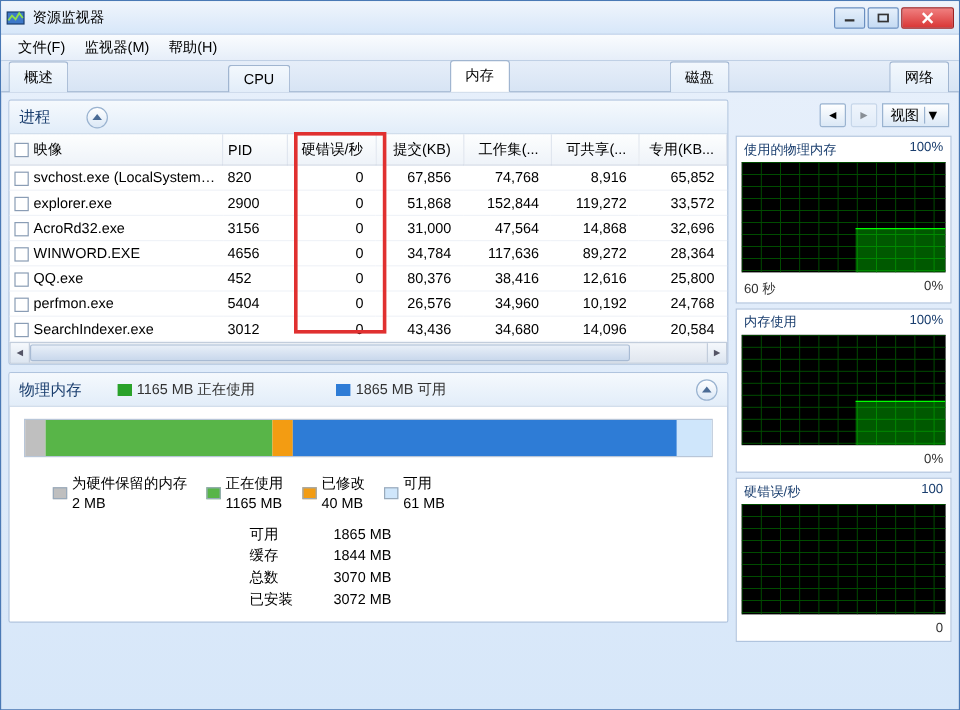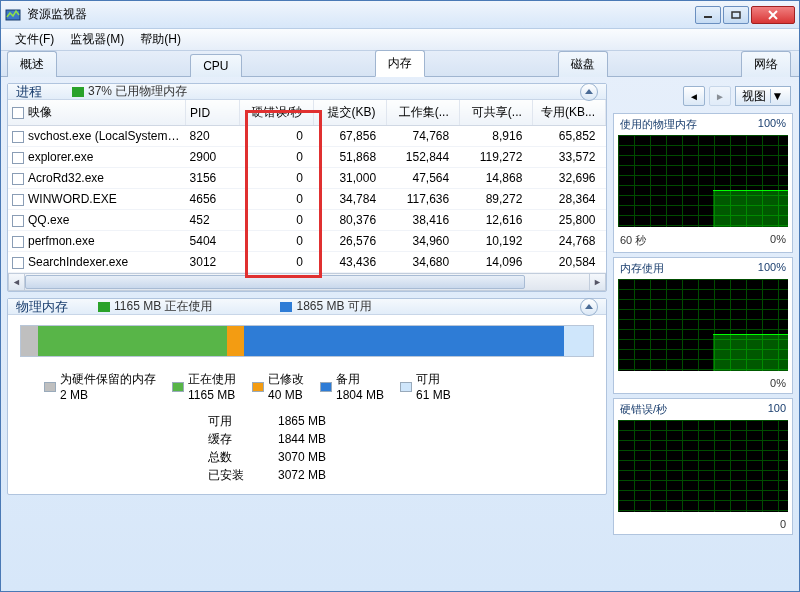--- a/index.html
+++ b/index.html
@@ -13,21 +13,21 @@
 .winbtn.close { background: linear-gradient(#f08080,#d93636); border-color: #a02020; color: #fff; width: 44px; }
 .menubar { height: 22px; background: linear-gradient(#fafcfe,#e6eef9); display: flex; align-items: center; padding: 0 6px; border-bottom: 1px solid #c0d0e5; }
 .menuitem { padding: 2px 8px; cursor: pointer; }
 .tabstrip { height: 26px; display: flex; align-items: flex-end; padding: 0 6px; background: linear-gradient(#e6eef9,#d7e4f4); border-bottom: 1px solid #a0b5d0; justify-content: space-between; }
 .tab { padding: 4px 12px; border: 1px solid #a0b5d0; border-bottom: none; background: linear-gradient(#f3f8fd,#e2edf9); margin-right: 2px; border-radius: 3px 3px 0 0; cursor: pointer; position: relative; top: 1px; }
 .tab.active { background: #fff; border-bottom: 1px solid #fff; }
 .content { display: flex; height: calc(100% - 76px); }
 .leftpane { flex: 1; padding: 6px; overflow: hidden; position: relative; }
 .rightpane { width: 186px; padding: 6px 6px 6px 0; display: flex; flex-direction: column; gap: 4px; }
 .section { background: #fff; border: 1px solid #b0c4de; border-radius: 2px; margin-bottom: 6px; }
-.secthead { height: 16px; background: linear-gradient(#f5f9fd,#e2edf9); border-bottom: 1px solid #c8d6e8; display: flex; align-items: center; padding: 0 8px; }
+.secthead { height: 28px; background: linear-gradient(#f5f9fd,#e2edf9); border-bottom: 1px solid #c8d6e8; display: flex; align-items: center; padding: 0 8px; }
 .secthead .stitle { font-size: 13px; color: #1a3e6e; margin-right: 30px; }
 .secthead .smeta { color: #333; display: flex; align-items: center; gap: 4px; flex: 1; }
 .chip { width: 12px; height: 10px; display: inline-block; }
 .expbtn { width: 18px; height: 18px; border: 1px solid #9ab3d0; border-radius: 50%; background: linear-gradient(#fff,#dbe8f6); display: flex; align-items: center; justify-content: center; cursor: pointer; }
 .expbtn::before { content: ""; width: 0; height: 0; border-left: 4px solid transparent; border-right: 4px solid transparent; border-bottom: 5px solid #4a6b95; }
 .table { width: 100%; border-collapse: collapse; table-layout: fixed; }
 .table th { text-align: left; font-weight: normal; padding: 4px 4px; border-right: 1px solid #e0e6ef; border-bottom: 1px solid #d0d8e4; background: linear-gradient(#fdfefe,#eef3f9); font-size: 12px; white-space: nowrap; overflow: hidden; }
 .table td { padding: 3px 4px; border-bottom: 1px solid #f0f3f8; white-space: nowrap; overflow: hidden; text-overflow: ellipsis; }
 .table td.num { text-align: right; padding-right: 10px; }
 .table th.num { text-align: right; padding-right: 10px; }
@@ -101,24 +101,20 @@
     <div class="tab">磁盘</div>
     <div class="tab">网络</div>
   </div>
 
   <div class="content">
     <div class="leftpane">
 
       <div class="section" style="position:relative;">
         <div class="secthead">
           <span class="stitle">进程</span>
-          <span class="smeta">
-            <span class="chip" style="background:#2aa22a"></span>
-            <span>37% 已用物理内存</span>
-          </span>
           <span class="expbtn"></span>
         </div>
         <table class="table">
           <colgroup>
               <col style="width:170px">
               <col style="width:52px">
               <col style="width:70px">
               <col style="width:70px">
               <col style="width:70px">
               <col style="width:70px">
@@ -246,27 +242,20 @@
               </span>
             </div>
             <div class="lg">
               <span class="sq" style="background:#f39c12"></span>
               <span style="display:inline-block">
                 <div>已修改</div>
                 <div>40 MB</div>
               </span>
             </div>
             <div class="lg">
-              <span class="sq" style="background:#2e7cd6"></span>
-              <span style="display:inline-block">
-                <div>备用</div>
-                <div>1804 MB</div>
-              </span>
-            </div>
-            <div class="lg">
               <span class="sq" style="background:#cfe6fb"></span>
               <span style="display:inline-block">
                 <div>可用</div>
                 <div>61 MB</div>
               </span>
             </div>
           </div>
         <div class="summary" id="summary">
             <div class="row">
               <span class="k">可用</span>

